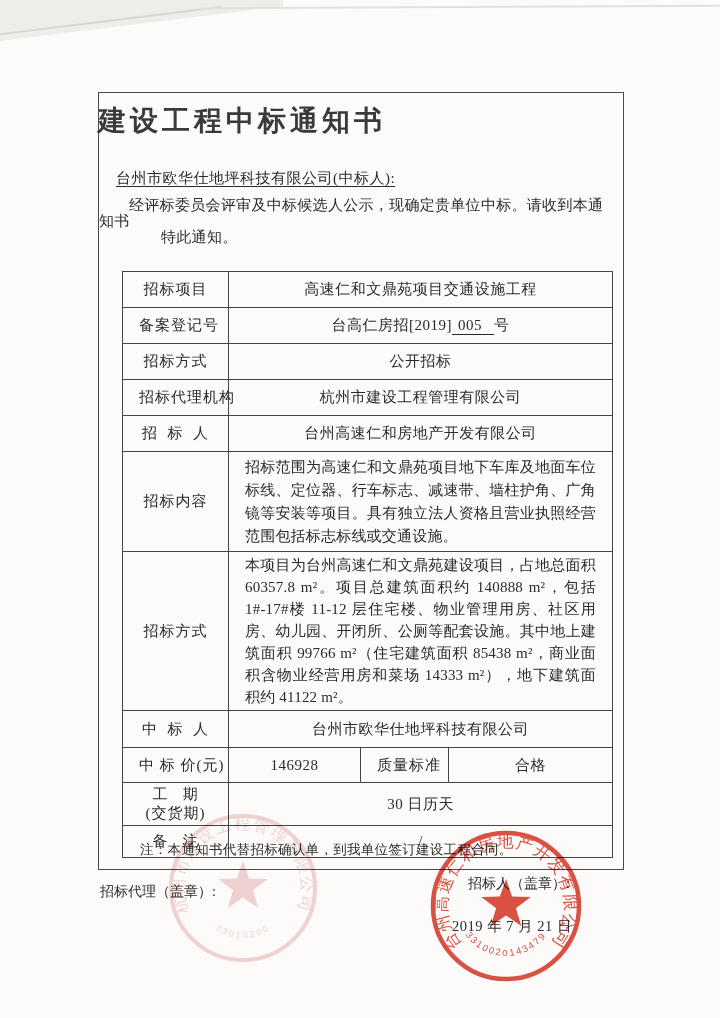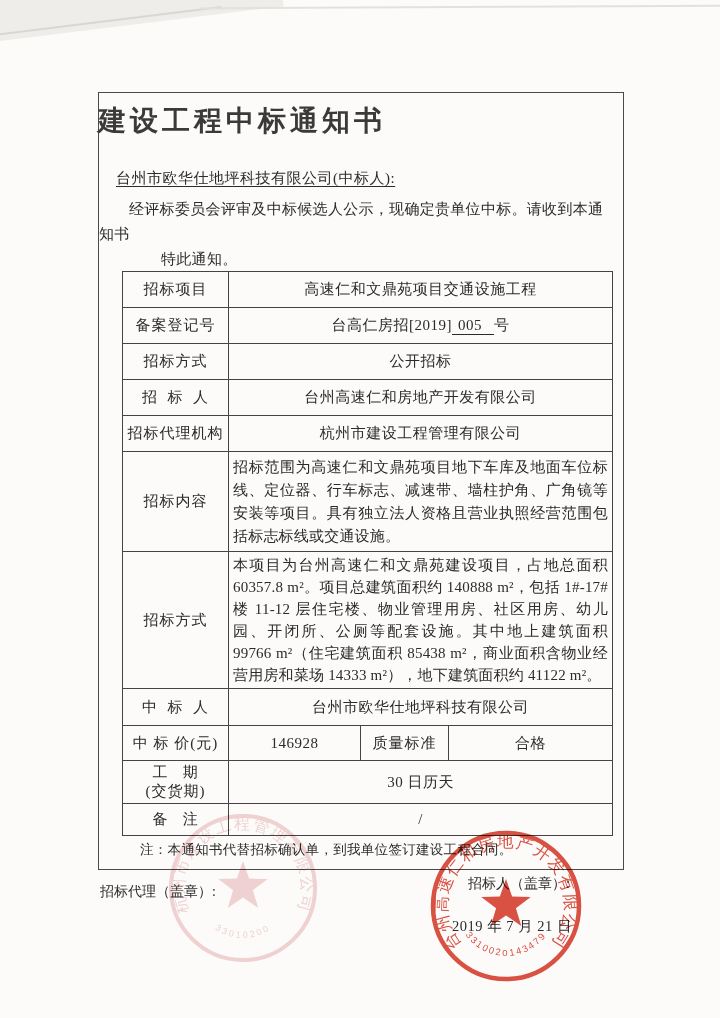--- a/index.html
+++ b/index.html
@@ -29,31 +29,31 @@
     position:absolute;left:98px;top:102px;width:524px;
     font-family:"Liberation Sans","DejaVu Sans",sans-serif;
     font-size:28px;font-weight:bold;letter-spacing:4px;color:#3a3a3a;
   }
   .addressee{
     position:absolute;left:116px;top:169px;font-size:15px;
     text-decoration:underline;text-underline-offset:3px;letter-spacing:.5px;
   }
   .body-para{
     position:absolute;left:99px;top:197px;width:516px;
-    font-size:15px;line-height:25px;letter-spacing:.3px;
+    font-size:15px;line-height:16px;letter-spacing:.3px;
   }
   .body-para .l1{text-indent:30px;}
   .body-para .l3{text-indent:62px;}
   .u-num{border-bottom:1px solid #2b2b2b;padding:0 3px 1px 1px;}
   table.main{
     position:absolute;left:122px;top:271px;width:490px;
     border-collapse:collapse;table-layout:fixed;font-size:15px;z-index:1;
   }
   table.main td{
-    border:1px solid #444;vertical-align:middle;padding:2px 4px;
+    border:1px solid #444;vertical-align:middle;padding:2px 16px;
   }
   td.lbl{text-align:center;white-space:pre;letter-spacing:1px;}
   td.val{text-align:center;letter-spacing:.5px;}
   td.val-left{text-align:justify;line-height:23px;padding:4px 9px;letter-spacing:.2px;}
   td.val-just{text-align:justify;line-height:22px;padding:4px 9px;letter-spacing:.2px;}
   tr.h36{height:36px;} tr.h100{height:100px;} tr.h132{height:132px;}
   tr.h37{height:37px;} tr.h35{height:35px;} tr.h41{height:41px;} tr.h32{height:32px;}
   .reg-underline{border-bottom:1px solid #2b2b2b;padding:0 12px 1px 6px;}
   .two-line{line-height:19px;margin-left:24px;}
   .footnote{
@@ -98,26 +98,26 @@
   </tr>
   <tr class="h36">
     <td class="lbl">备案登记号</td>
     <td class="val" colspan="3"><span>台高仁房招[2019]</span><span class="reg-underline">005</span><span>号</span></td>
   </tr>
   <tr class="h36">
     <td class="lbl">招标方式</td>
     <td class="val" colspan="3">公开招标</td>
   </tr>
   <tr class="h36">
+    <td class="lbl">招标代理机构</td>
+    <td class="val" colspan="3">杭州市建设工程管理有限公司</td>
+  </tr>
+  <tr class="h36">
     <td class="lbl">招  标  人</td>
     <td class="val" colspan="3">台州高速仁和房地产开发有限公司</td>
-  </tr>
-  <tr class="h36">
-    <td class="lbl">招标代理机构</td>
-    <td class="val" colspan="3">杭州市建设工程管理有限公司</td>
   </tr>
   <tr class="h100">
     <td class="lbl">招标内容</td>
     <td class="val-left" colspan="3">招标范围为高速仁和文鼎苑项目地下车库及地面车位标线、定位器、行车标志、减速带、墙柱护角、广角镜等安装等项目。具有独立法人资格且营业执照经营范围包括标志标线或交通设施。</td>
   </tr>
   <tr class="h132">
     <td class="lbl">招标方式</td>
     <td class="val-just" colspan="3">本项目为台州高速仁和文鼎苑建设项目，占地总面积 60357.8 m²。项目总建筑面积约 140888 m²，包括 1#-17#楼 11-12 层住宅楼、物业管理用房、社区用房、幼儿园、开闭所、公厕等配套设施。其中地上建筑面积 99766 m²（住宅建筑面积 85438 m²，商业面积含物业经营用房和菜场 14333 m²），地下建筑面积约 41122 m²。</td>
   </tr>
   <tr class="h37">

